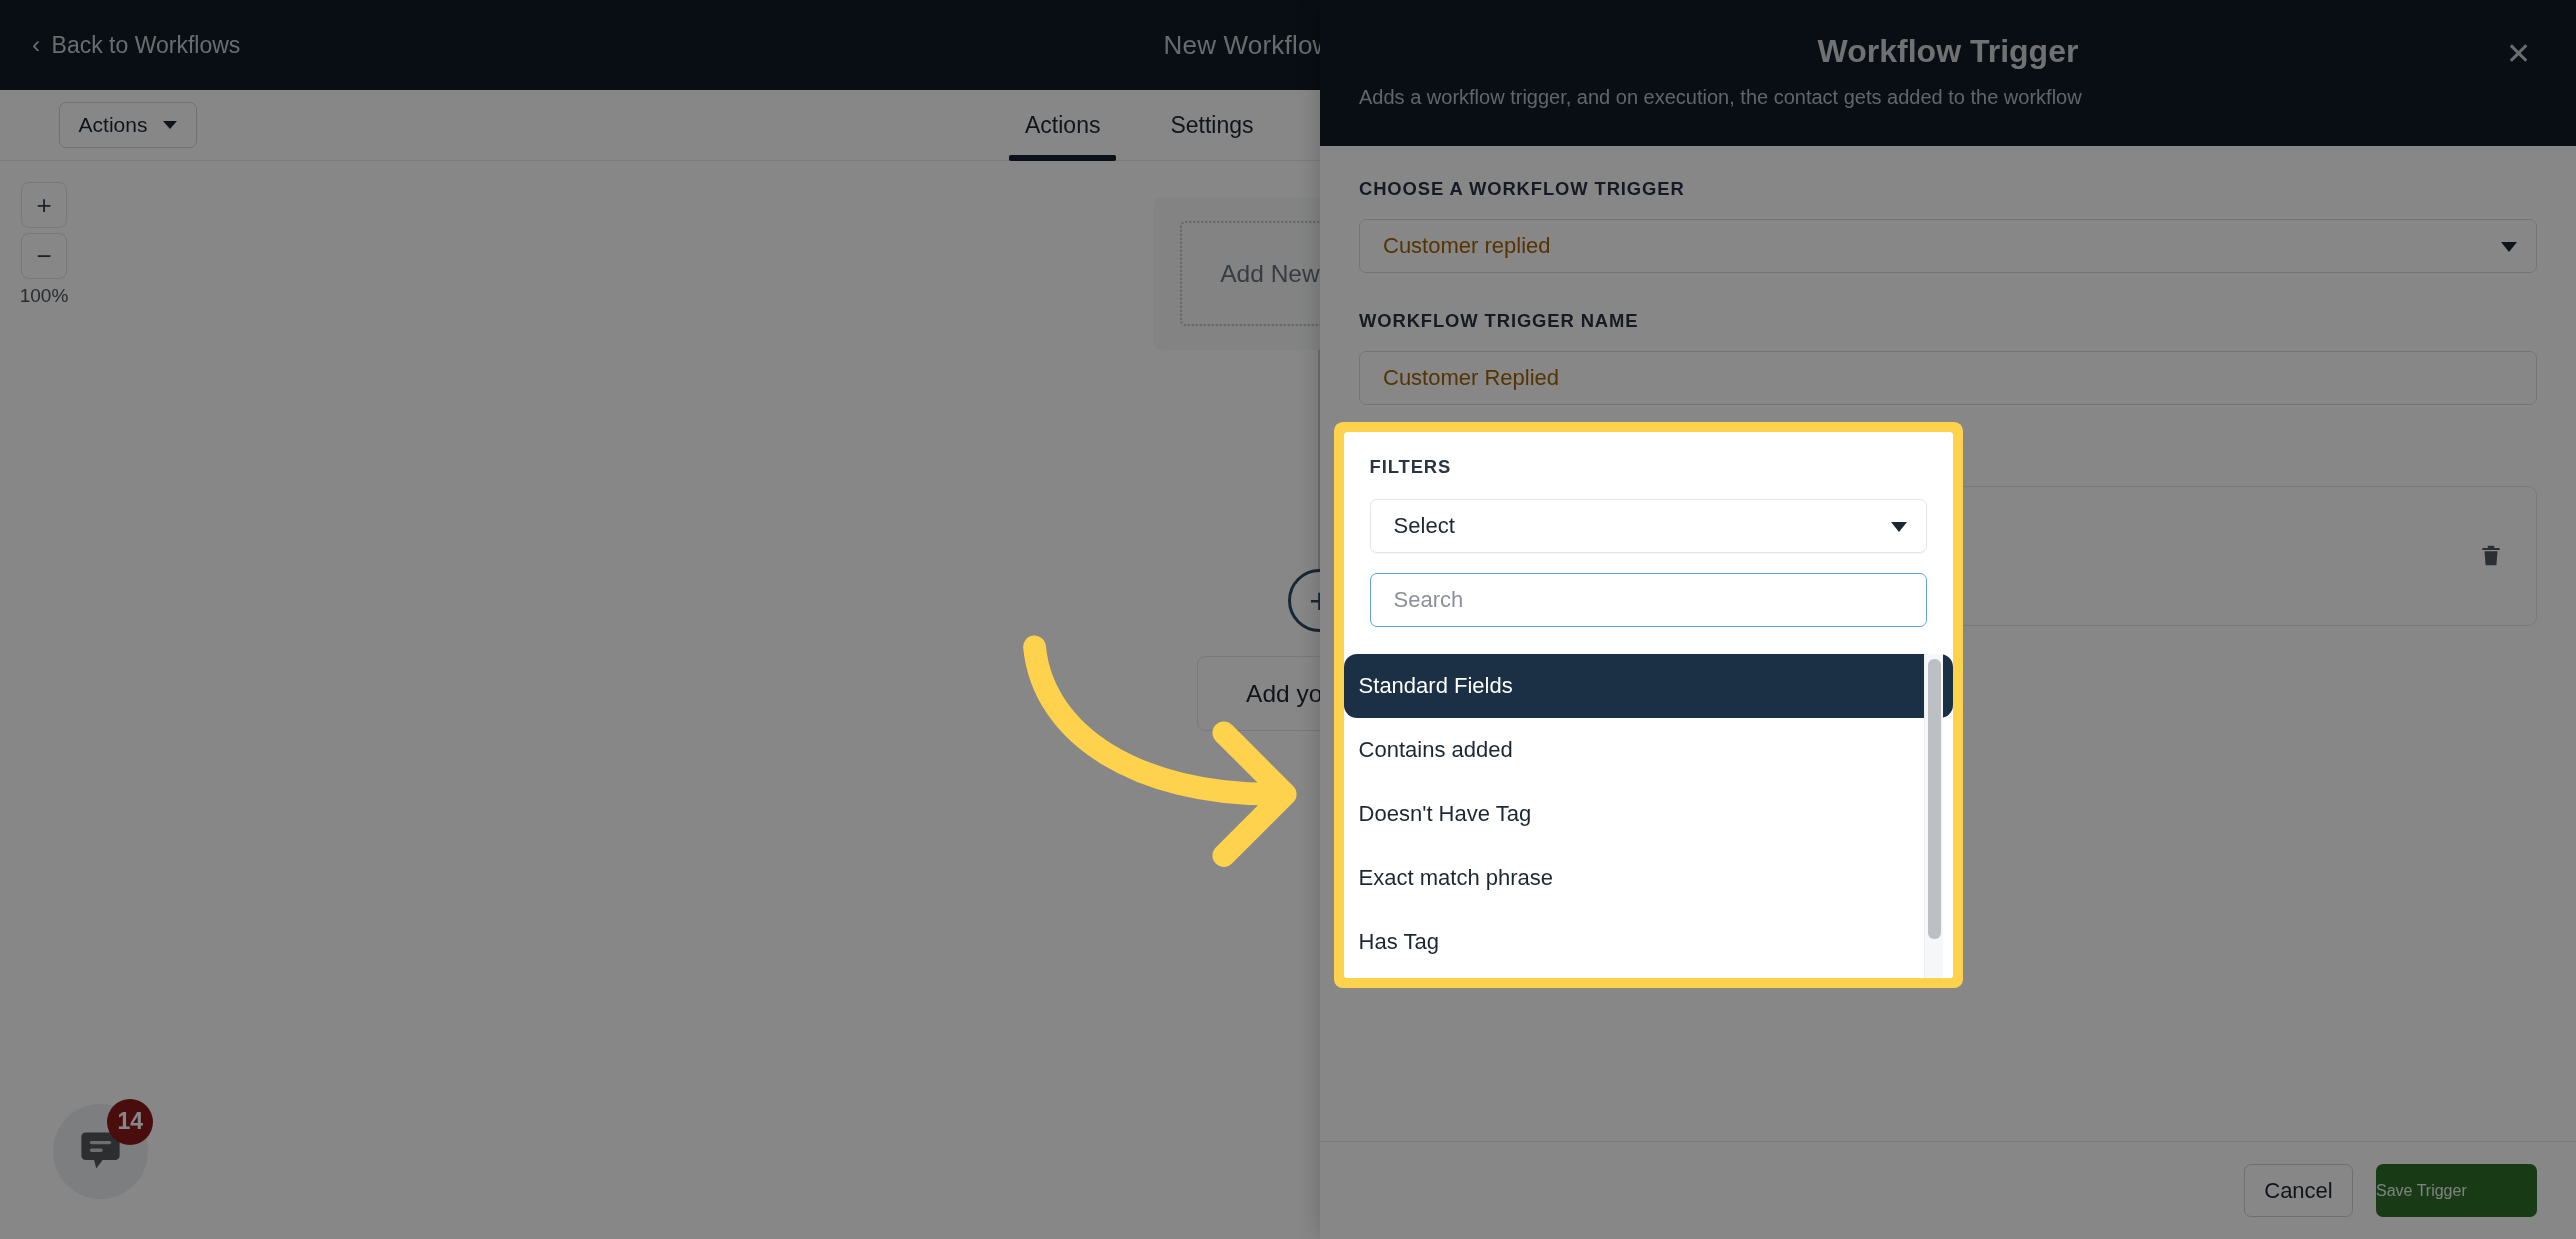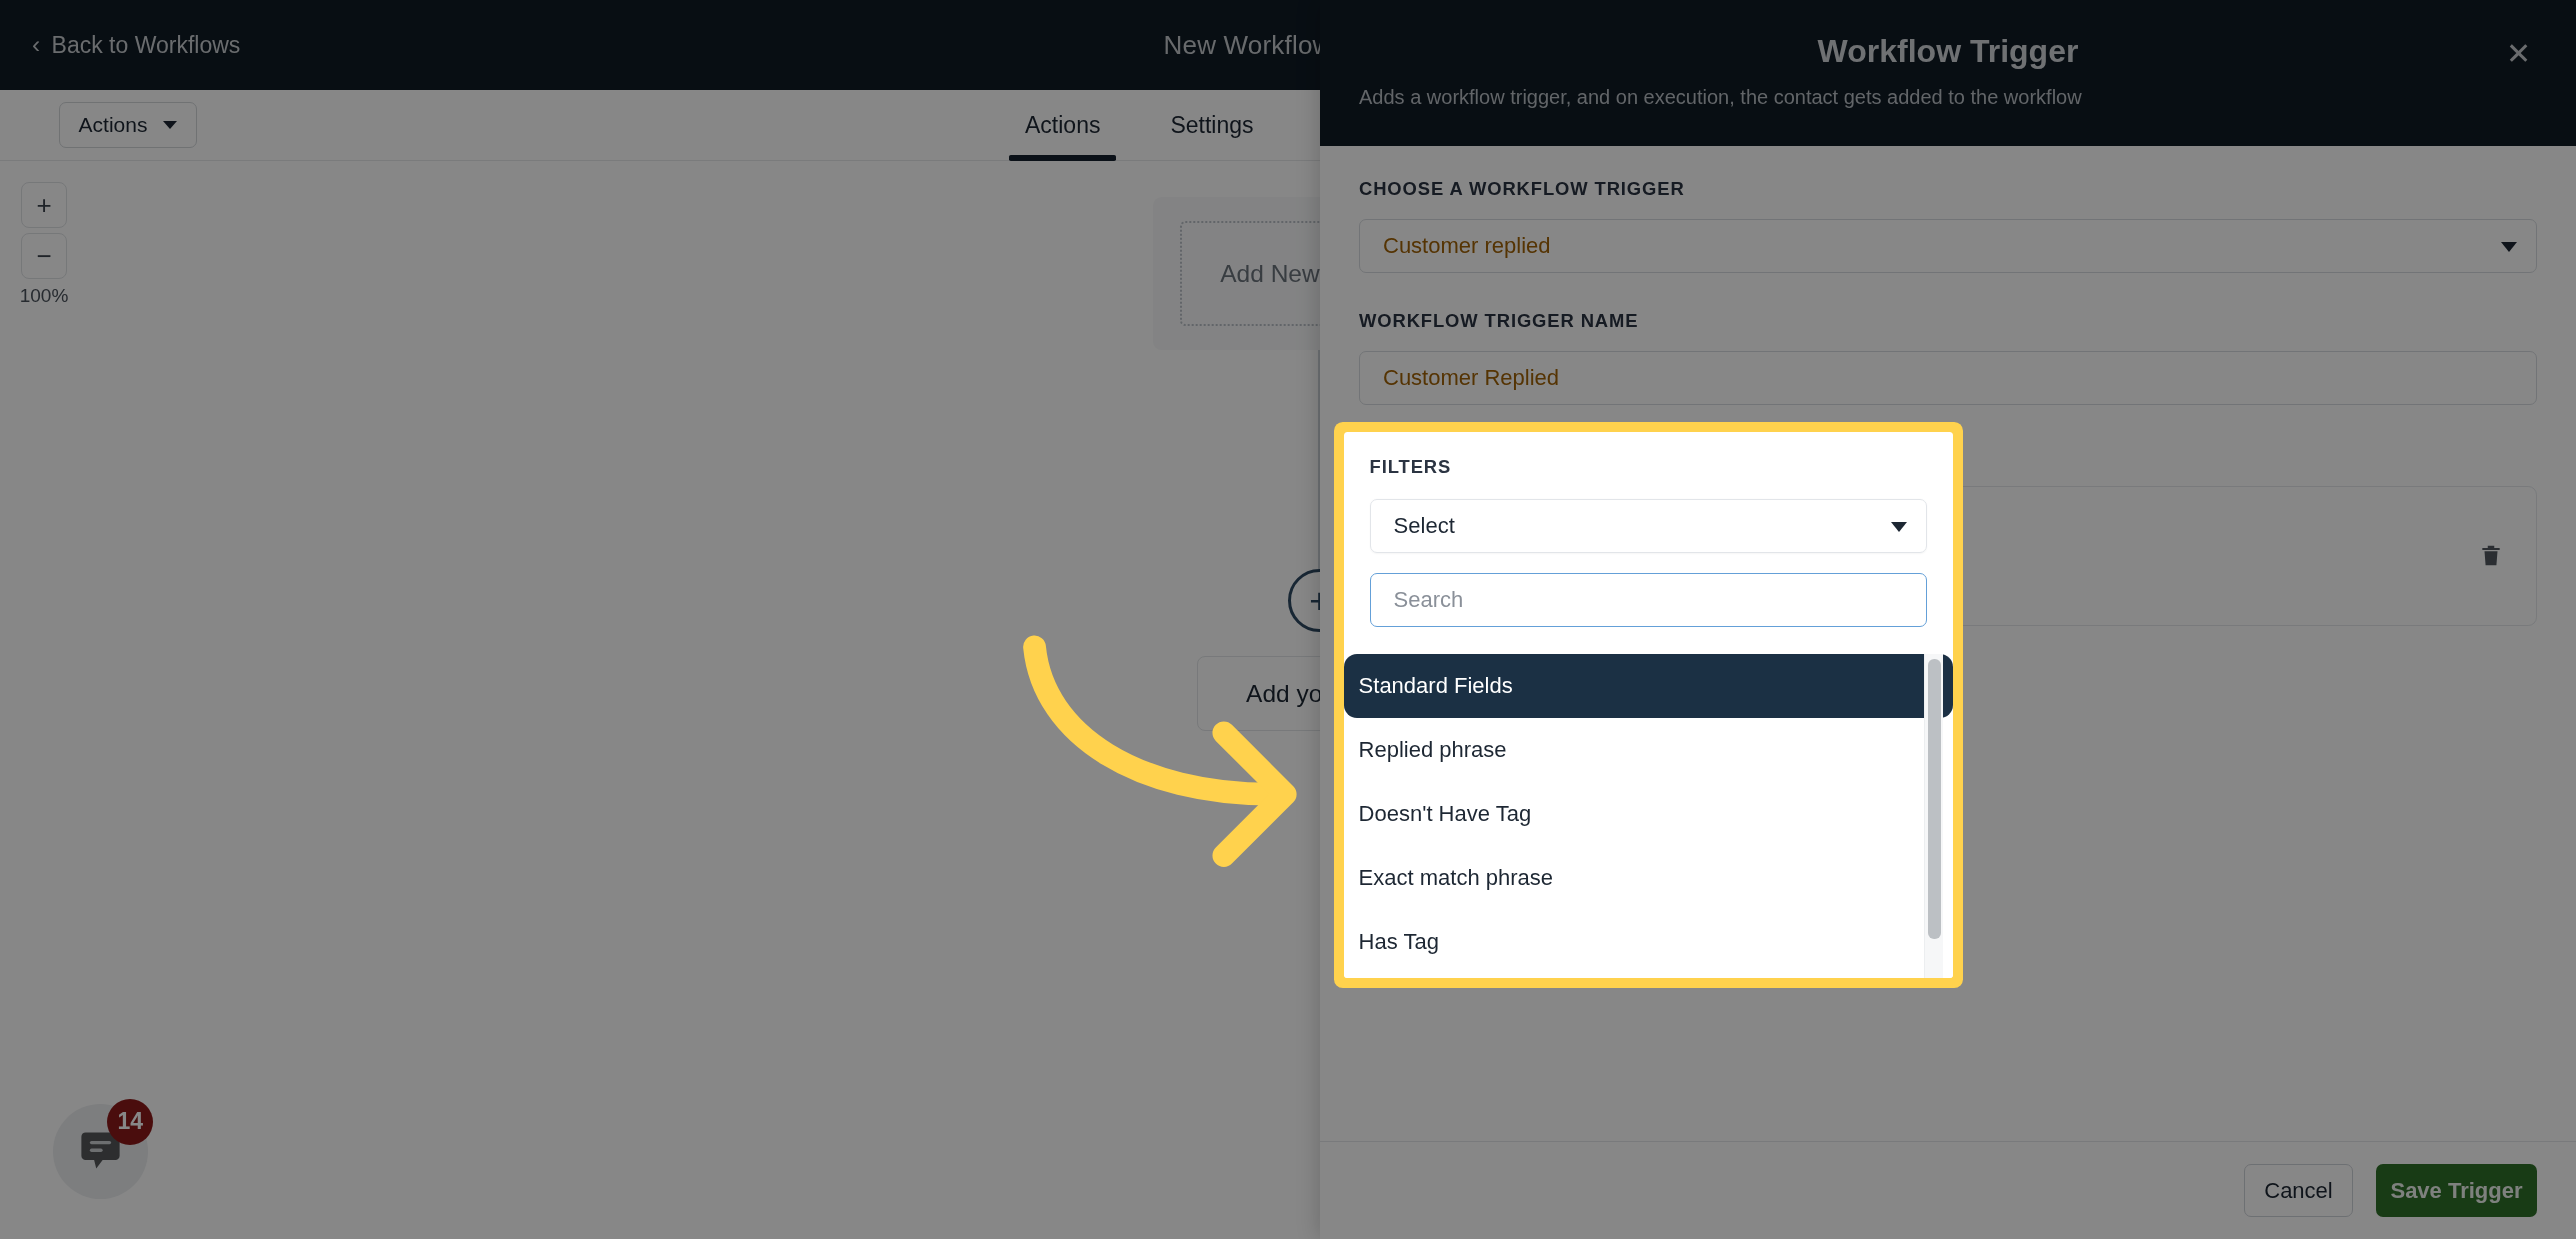--- a/index.html
+++ b/index.html
@@ -167,22 +167,22 @@
     display: flex; align-items: center; justify-content: flex-end;
     padding-right: 39px; gap: 23px;
   }
   .btn-cancel {
     width: 109px; height: 53px; border: 1.3px solid #cfd4d9; border-radius: 7px;
     background: #fff; color: #1d2733; font-size: 22px;
     display: flex; align-items: center; justify-content: center;
   }
   .btn-save {
     width: 161px; height: 53px; border-radius: 7px;
-    background: #2f7029; color: #eef3ee; font-size: 22px;
-    display: flex; align-items: center; justify-content: center; font-weight: bold;
+    background: #2f7029; color: #eef3ee; font-size: 16px;
+    display: flex; align-items: center; justify-content: flex-start;
   }
 
   
   .callout {
     position: absolute; left: 1334px; top: 422px;
     width: 629px; height: 566px;
     background: #ffd24d; border-radius: 8.8px; padding: 9.6px;
   }
   .callout-inner {
     width: 100%; height: 100%; background: #ffffff;
@@ -337,21 +337,21 @@
 
       <div class="co-search">
         <span>Search</span>
       </div>
 
       <div class="co-list">
         <div class="co-opt sel">
           <span>Standard Fields</span>
         </div>
         <div class="co-opt">
-          <span>Replied phrase</span>
+          <span>Contains added</span>
         </div>
         <div class="co-opt">
           <span>Doesn't Have Tag</span>
         </div>
         <div class="co-opt">
           <span>Exact match phrase</span>
         </div>
         <div class="co-opt">
           <span>Has Tag</span>
         </div>

